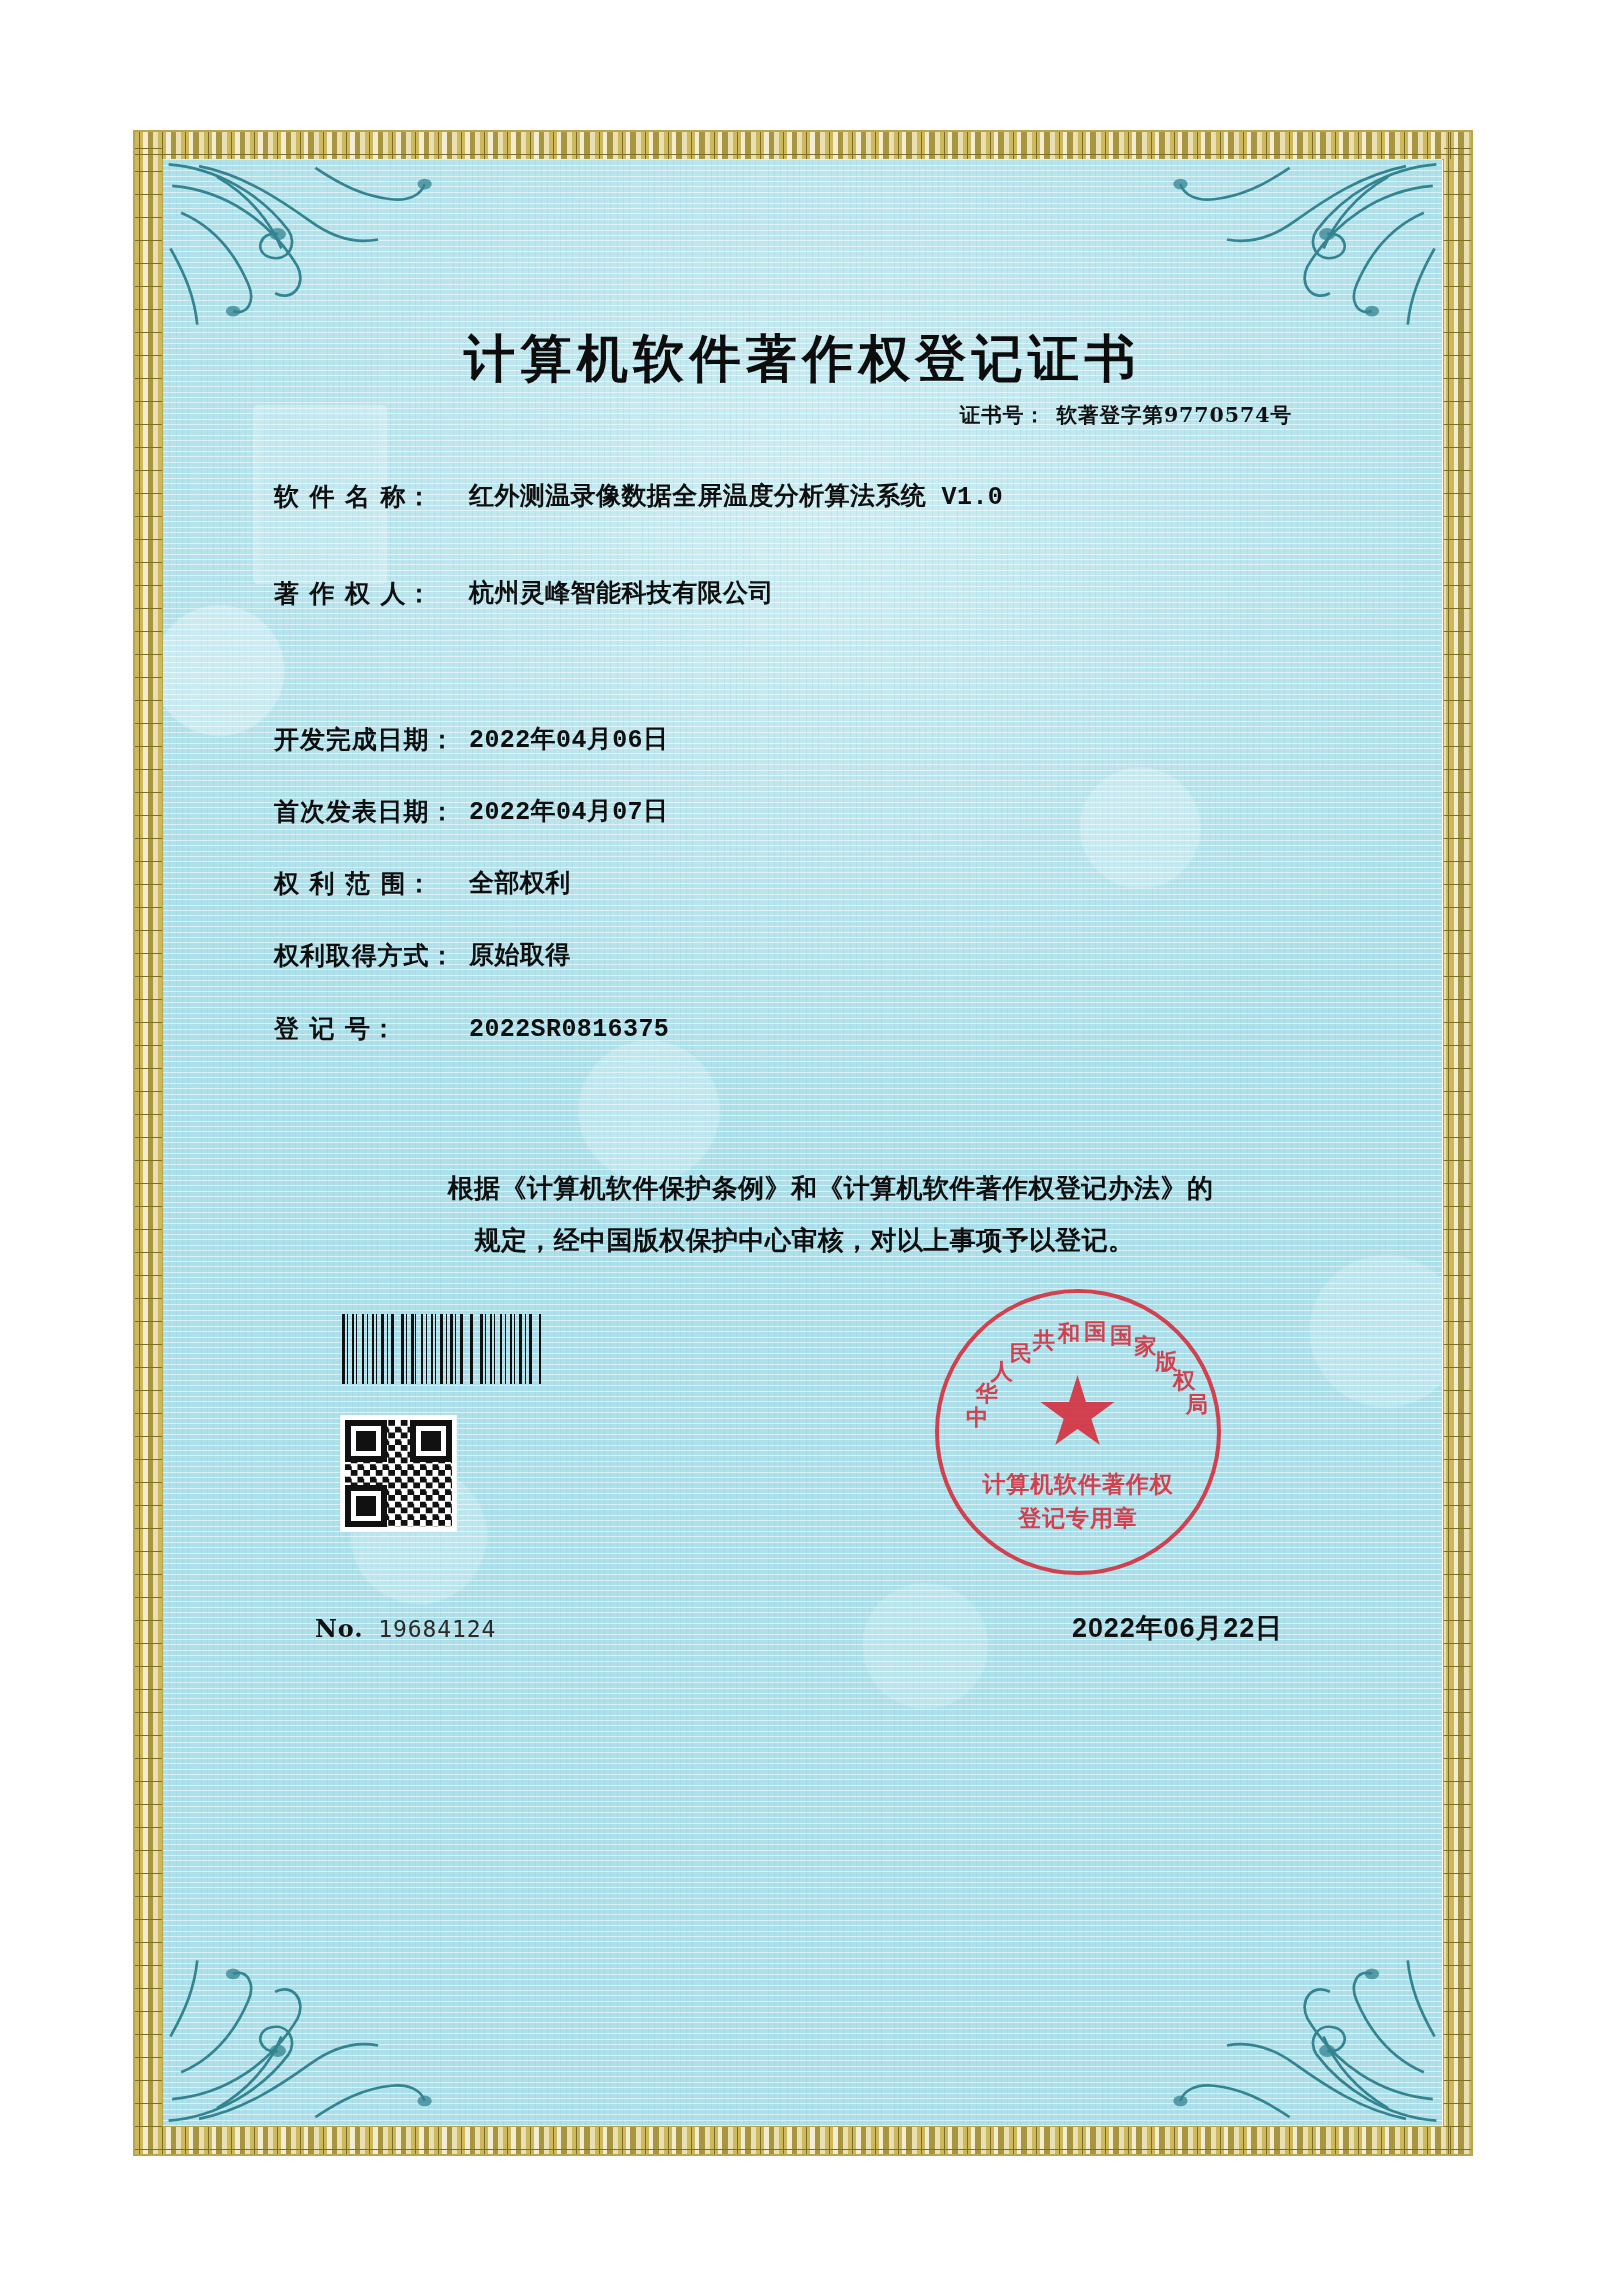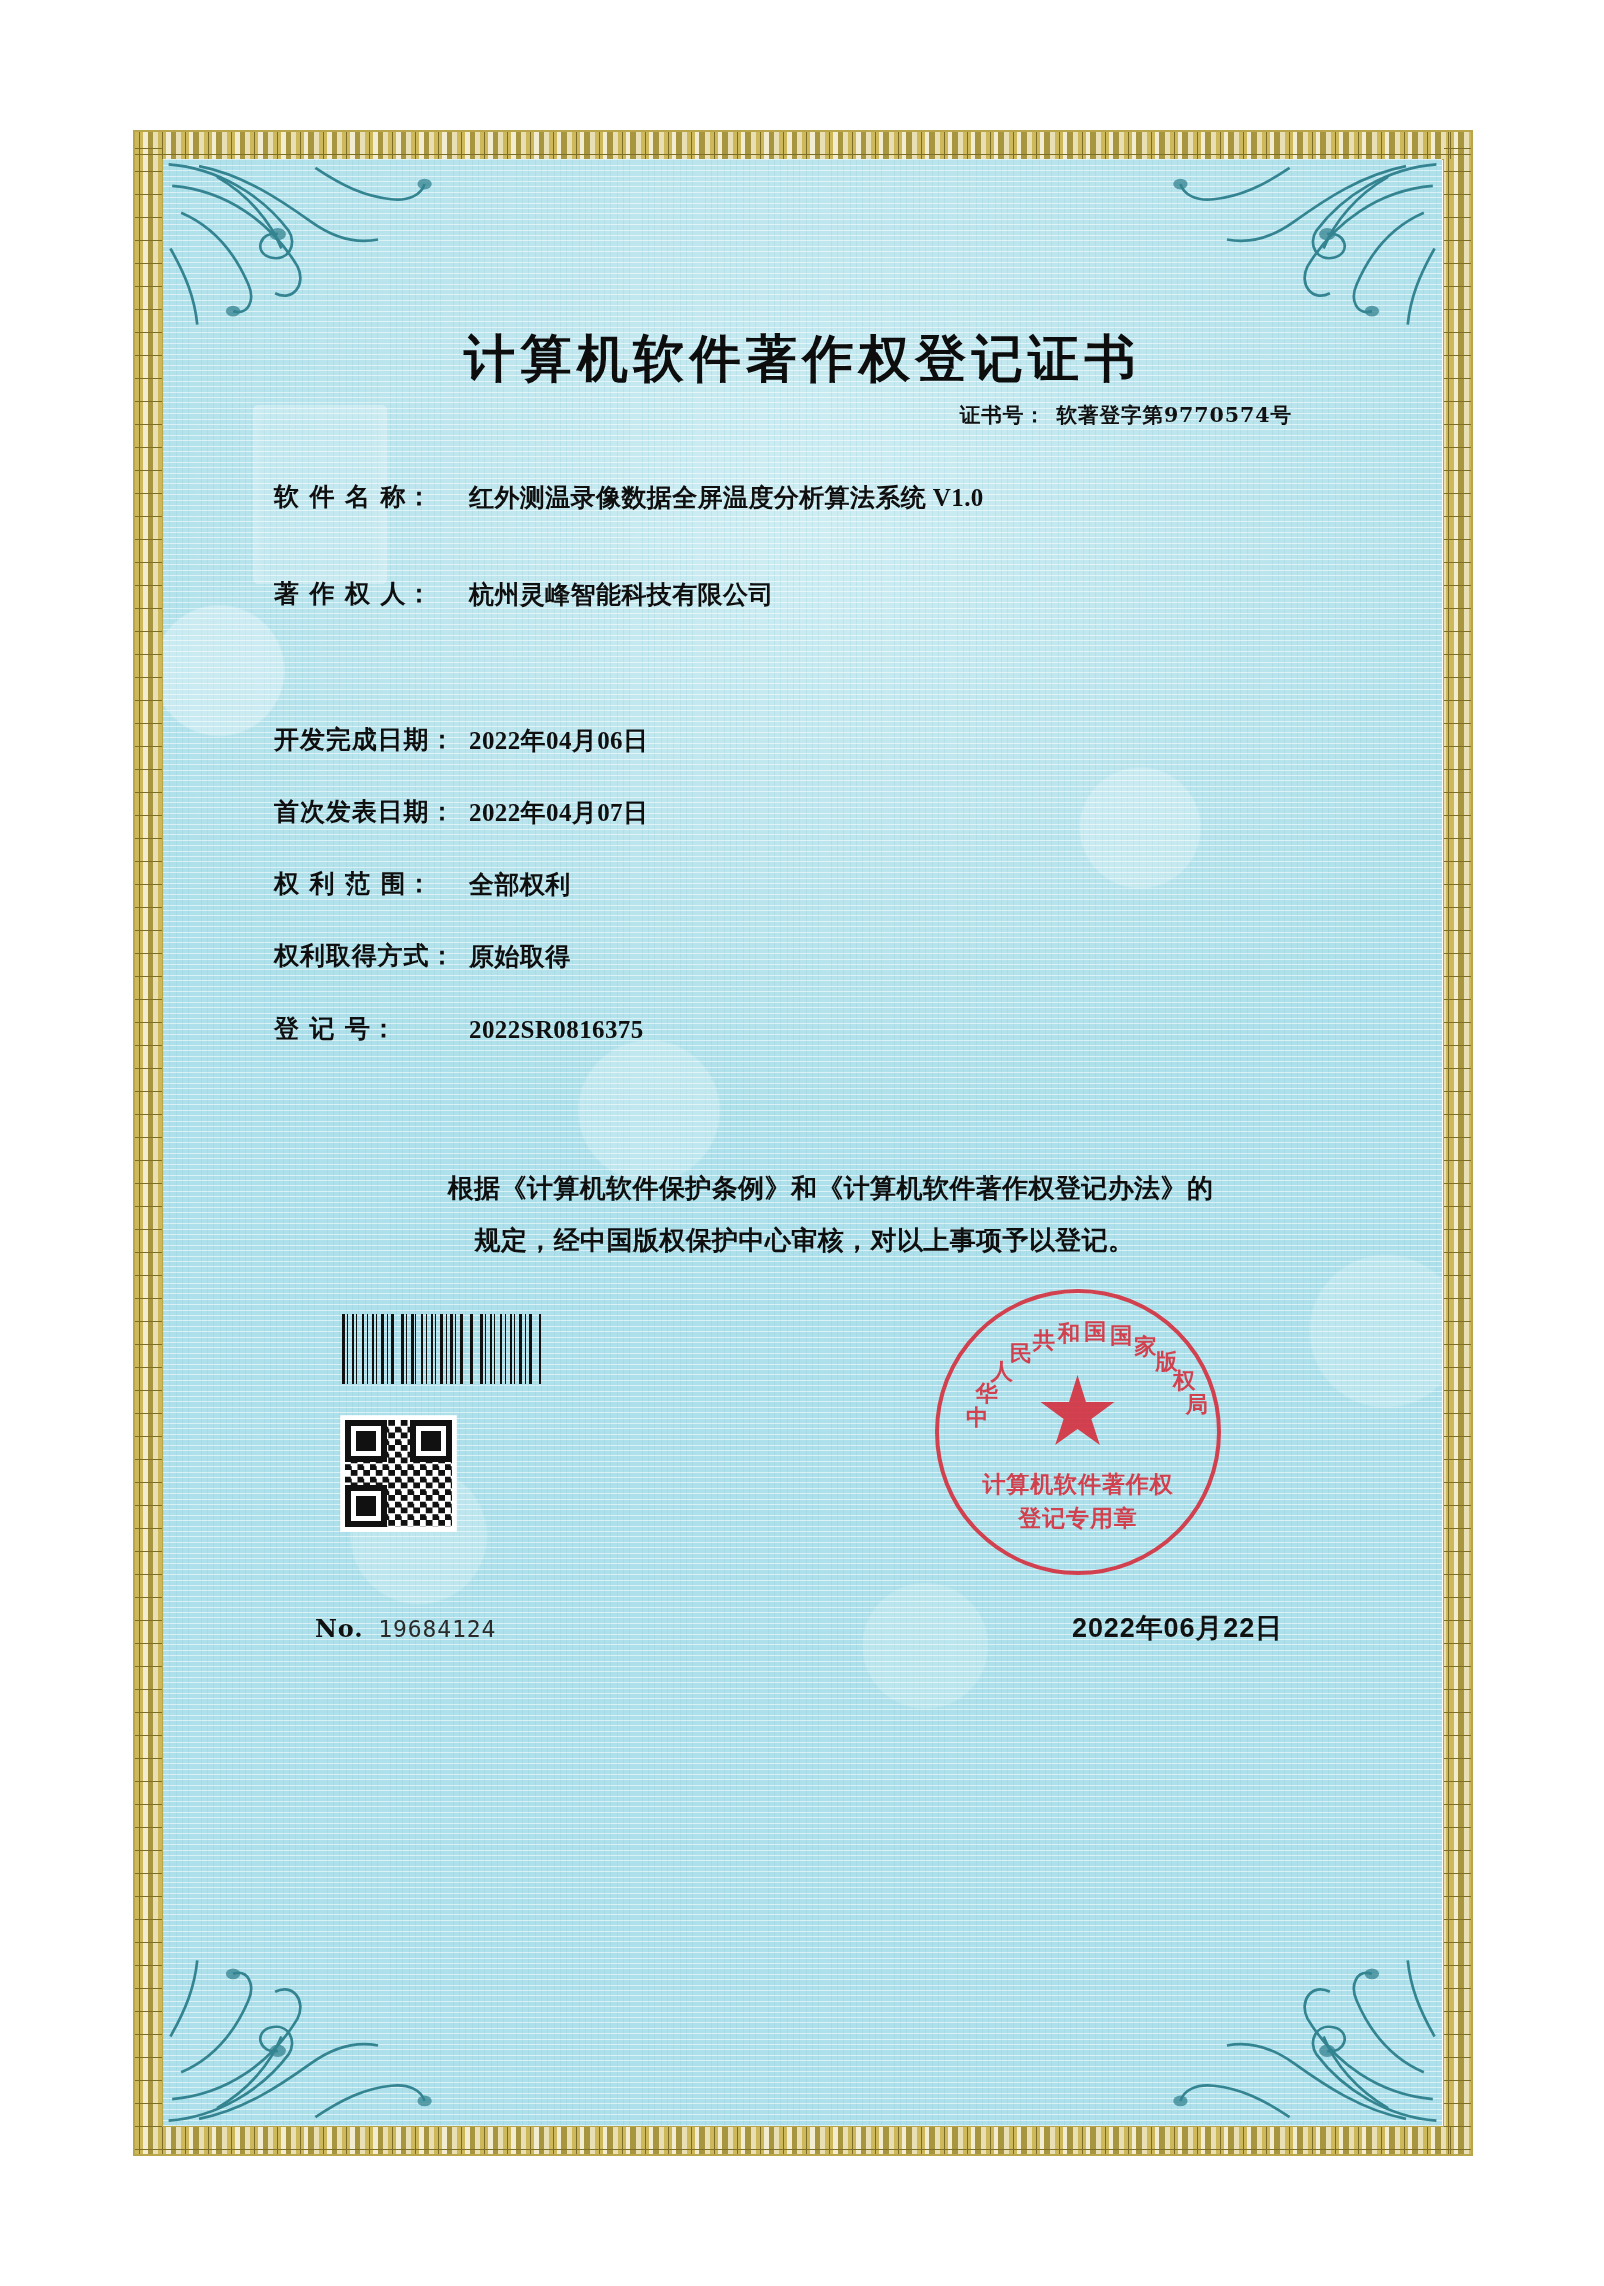--- a/index.html
+++ b/index.html
@@ -186,21 +186,21 @@
   .f-label {
     width: 195px;
     flex: 0 0 195px;
     font-family: "DejaVu Serif", "Liberation Serif", serif;
     font-weight: bold;
     font-size: 25px;
     color: #0f0f0f;
     letter-spacing: 0.9px;
   }
   .f-value {
-    font-family: Liberation Serif, serif;
+    font-family: Liberation Mono, monospace;
     font-weight: bold;
     font-size: 25px;
     color: #0f0f0f;
     line-height: 1.45;
     letter-spacing: 0.4px;
   }
 
   .gap-a { height: 52px; }
   .gap-b { height: 100px; }
   .row-wide { margin-bottom: 36px; }

